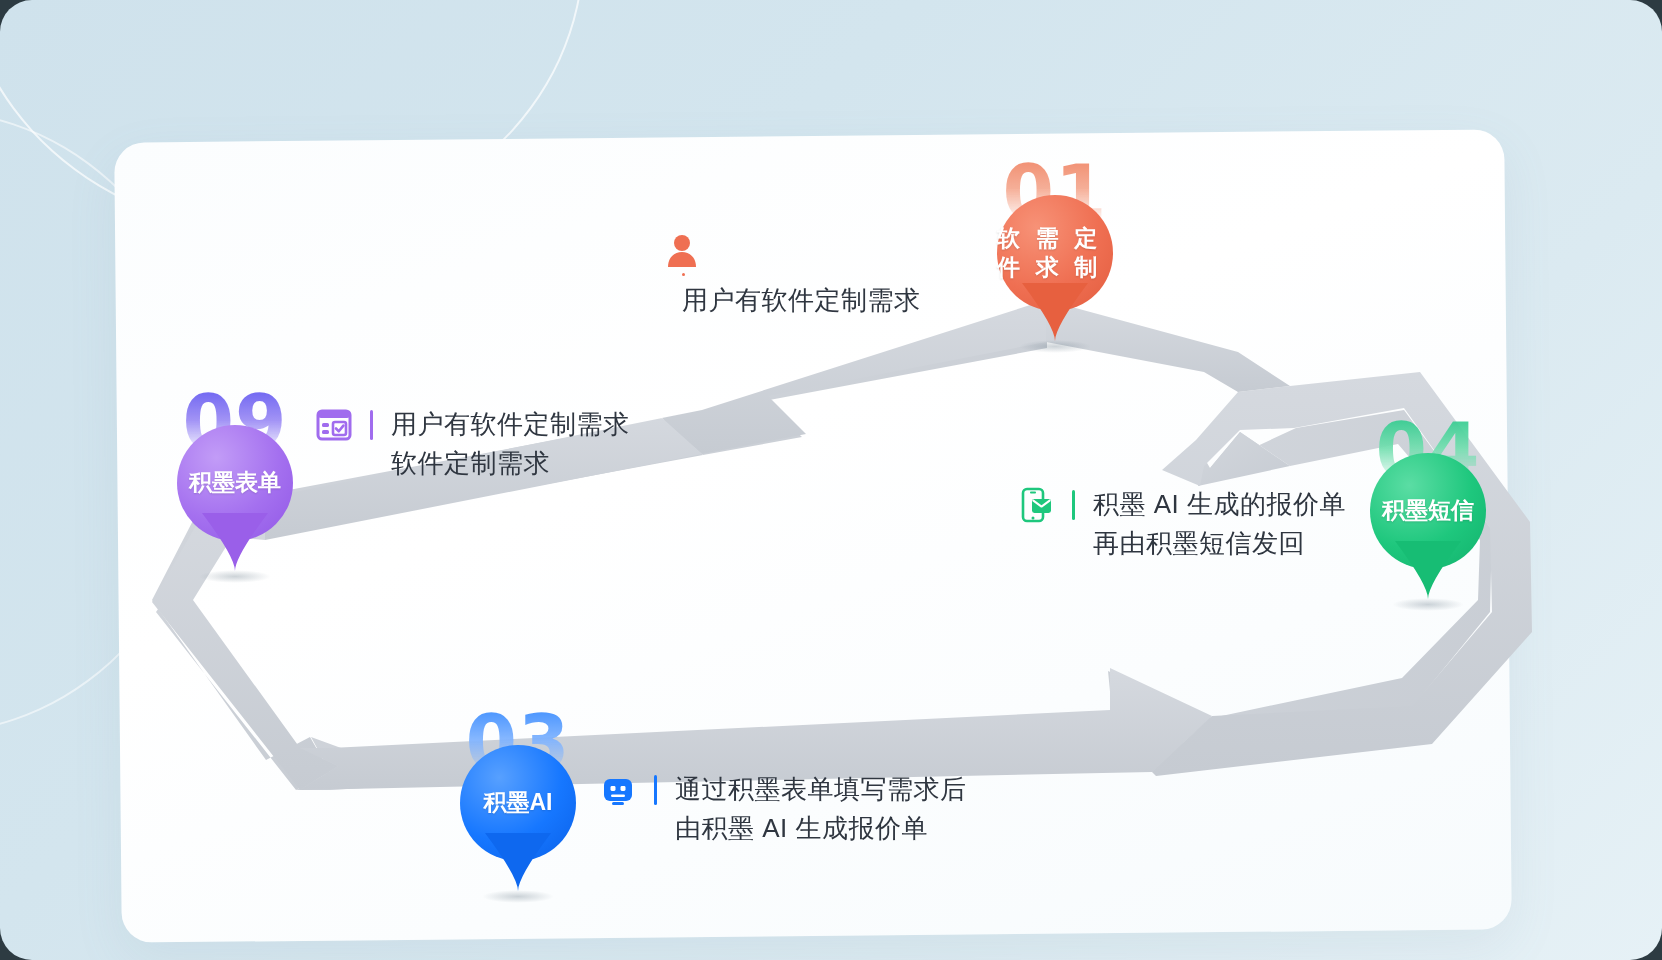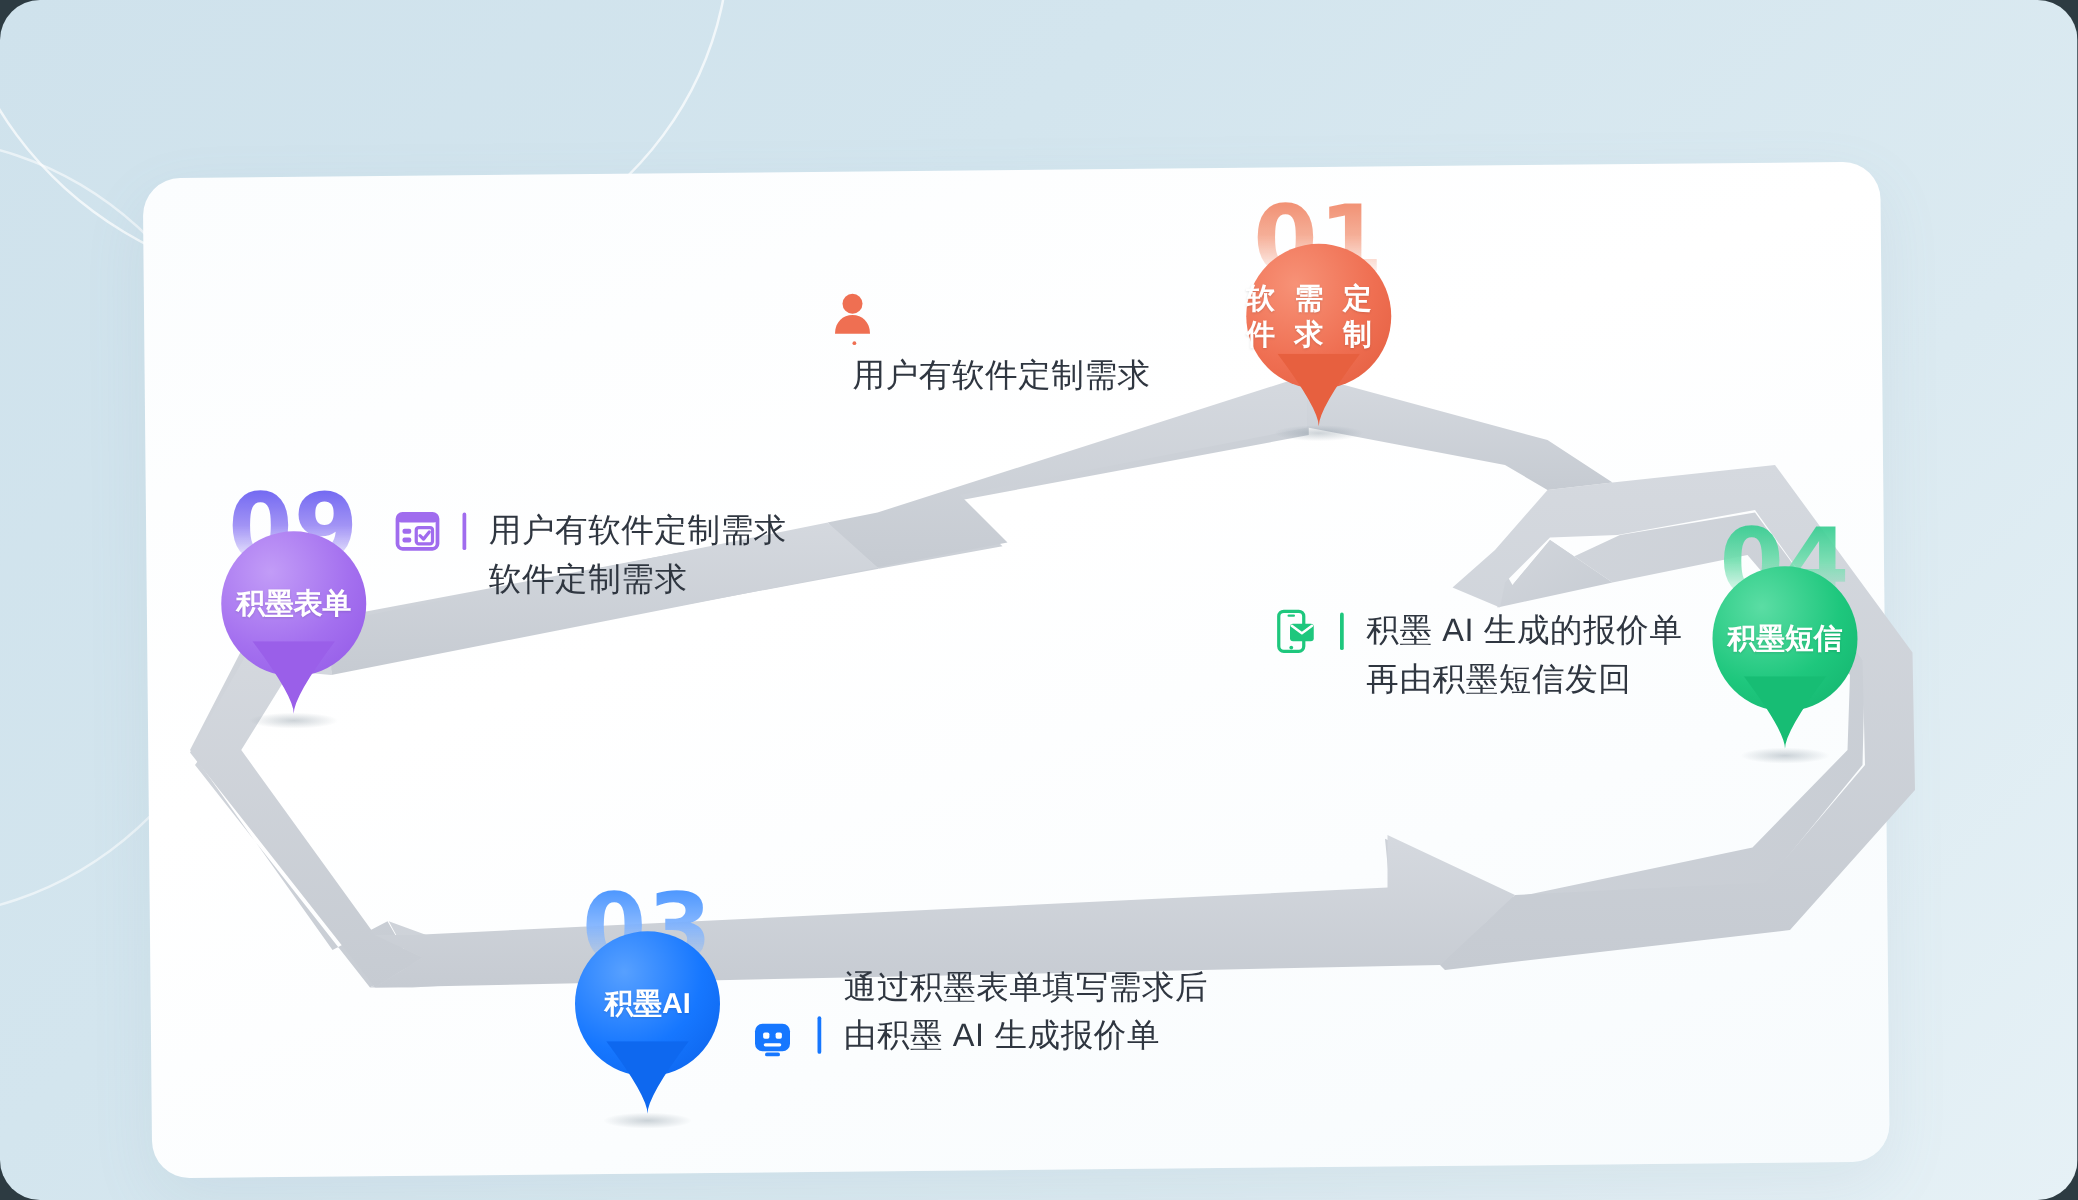--- a/index.html
+++ b/index.html
@@ -209,21 +209,21 @@
       <rect x="6" y="16" width="7" height="4" rx="1.6" fill="#a06cee"></rect>
       <rect x="6" y="23" width="7" height="4" rx="1.6" fill="#a06cee"></rect>
       <rect x="17" y="15" width="13" height="13" rx="2" fill="none" stroke="#a06cee" stroke-width="2.6"></rect>
       <path d="M20,21.5 L22.8,24.3 L27.4,18.6" fill="none" stroke="#a06cee" stroke-width="2.6" stroke-linecap="round" stroke-linejoin="round"></path>
     </svg>
     <div class="step-bar" style="height:30px;background:#a06cee;"></div>
     <div class="step-text">用户有软件定制需求
 软件定制需求</div>
   </div>
 
-  <div class="step" style="left:600px;top:770px;align-items:flex-end;">
+  <div class="step" style="left:600px;top:770px;">
     <svg class="step-icon" viewBox="0 0 36 36">
       <rect x="4" y="7" width="28" height="22" rx="6" fill="#1677ff"></rect>
       <rect x="10.5" y="14" width="5" height="5" rx="1.4" fill="#ffffff"></rect>
       <rect x="20.5" y="14" width="5" height="5" rx="1.4" fill="#ffffff"></rect>
       <rect x="11" y="22.5" width="14" height="2.6" rx="1.3" fill="#ffffff"></rect>
       <rect x="12" y="30" width="12" height="3" rx="1.5" fill="#1677ff"></rect>
     </svg>
     <div class="step-bar" style="height:30px;background:#1677ff;"></div>
     <div class="step-text">通过积墨表单填写需求后
 由积墨 AI 生成报价单</div>

